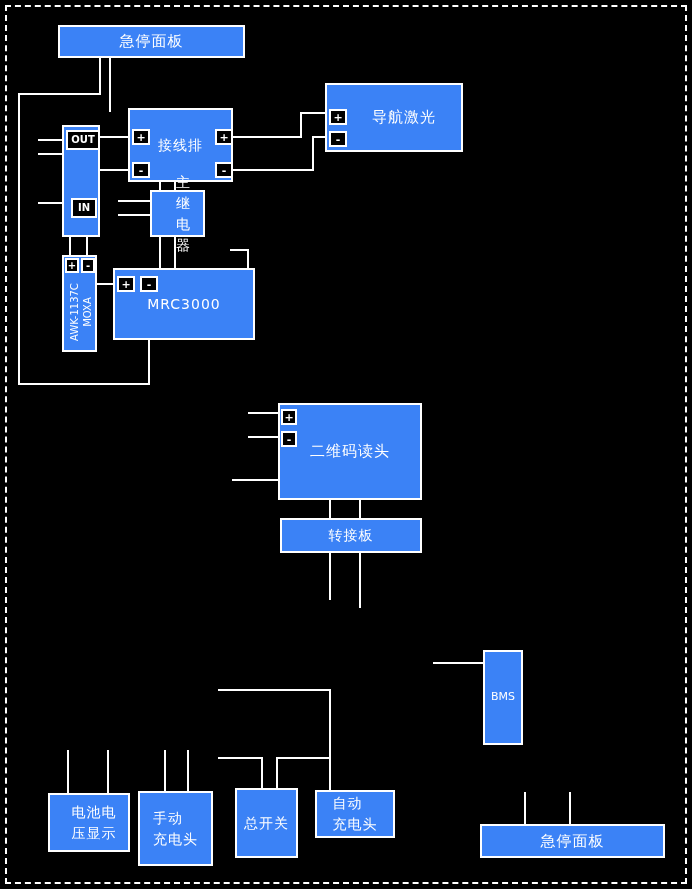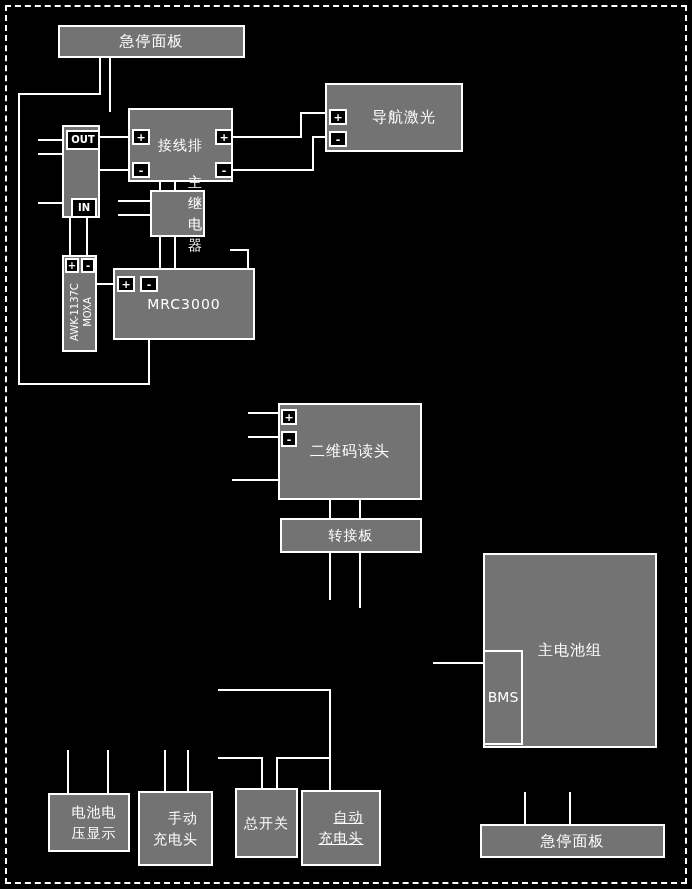--- a/index.html
+++ b/index.html
@@ -2,26 +2,26 @@
 <html><head>
 <meta charset="utf-8">
 <style>
   html,body{margin:0;padding:0;background:#000;}
   .canvas{
     position:relative;width:692px;height:889px;background:#000;
     font-family:"DejaVu Sans",sans-serif;color:#fff;overflow:hidden;
   }
   .frame{position:absolute;inset:5px;border:2px dashed #fff;}
   .node{
-    position:absolute;border:2px solid #fff;background:#737373;box-sizing:border-box;
-    display:flex;align-items:center;justify-content:center;text-align:right;
+    position:absolute;border:2px solid #fff;background:#3b82f6;box-sizing:border-box;
+    display:flex;align-items:center;justify-content:center;text-align:left;
   }
   .lbl{white-space:pre-line;line-height:1.5;letter-spacing:1px;font-size:14px;}
   .lbl-lg{font-size:15px;}
-  .lbl-sm{font-size:14px;letter-spacing:0;}
+  .lbl-sm{font-size:11px;letter-spacing:0;}
   .wire{position:absolute;background:#fff;}
   .term{
     position:absolute;border:2px solid #fff;background:#000;box-sizing:border-box;
     display:flex;align-items:center;justify-content:center;
     font-size:11px;line-height:1;font-weight:bold;
   }
   .moxa-rot{
     position:absolute;left:-20px;top:40px;width:74px;height:30px;
     transform:rotate(-90deg);display:flex;flex-direction:column;
     align-items:center;justify-content:center;font-size:10px;line-height:1.3;
@@ -107,21 +107,21 @@
       </div>
     <div class="term" style="left:2px;top:52px;width:18px;height:16px;">
         <span>-</span>
       </div>
     <div class="term" style="left:85px;top:52px;width:18px;height:16px;">
         <span>-</span>
       </div>
     <span class="lbl">接线排</span>
   </div>
 
-  <div class="node" style="left:62px;top:125px;width:38px;height:93px;">
+  <div class="node" style="left:62px;top:125px;width:38px;height:112px;">
     <div class="term" style="left:2px;top:3px;width:34px;height:20px;font-size:10px;">
         <span>OUT</span>
       </div>
     <div class="term" style="left:7px;top:71px;width:26px;height:20px;font-size:10px;">
         <span>IN</span>
       </div>
   </div>
 
   <div class="node" style="left:150px;top:190px;width:55px;height:47px;padding-left:24px;">
     <span class="lbl">主继
@@ -159,43 +159,40 @@
         <span>-</span>
       </div>
     <span class="lbl lbl-lg">二维码读头</span>
   </div>
 
   <div class="node" style="left:280px;top:518px;width:142px;height:35px;">
     <span class="lbl">转接板</span>
   </div>
 
 
-  <div class="node" style="left:483px;top:553px;width:174px;height:195px;">
-    <span class="lbl lbl-lg">主电池组</span>
-  </div>
 
   <div class="node" style="left:483px;top:650px;width:40px;height:95px;z-index:2;">
     <span class="lbl lbl-sm">BMS</span>
   </div>
 
   <div class="node" style="left:48px;top:793px;width:82px;height:59px;padding-left:10px;">
     <span class="lbl">电池电
 压显示</span>
   </div>
 
   <div class="node" style="left:138px;top:791px;width:75px;height:75px;">
     <span class="lbl">手动
 充电头</span>
   </div>
 
   <div class="node" style="left:235px;top:788px;width:63px;height:70px;">
     <span class="lbl">总开关</span>
   </div>
 
-  <div class="node" style="left:301px;top:790px;width:80px;height:76px;text-decoration:underline;">
+  <div class="node" style="left:315px;top:790px;width:80px;height:48px;">
     <span class="lbl">自动
 充电头</span>
   </div>
 
   <div class="node" style="left:480px;top:824px;width:185px;height:34px;">
     <span class="lbl lbl-lg">急停面板</span>
   </div>
 
 </div>
 

